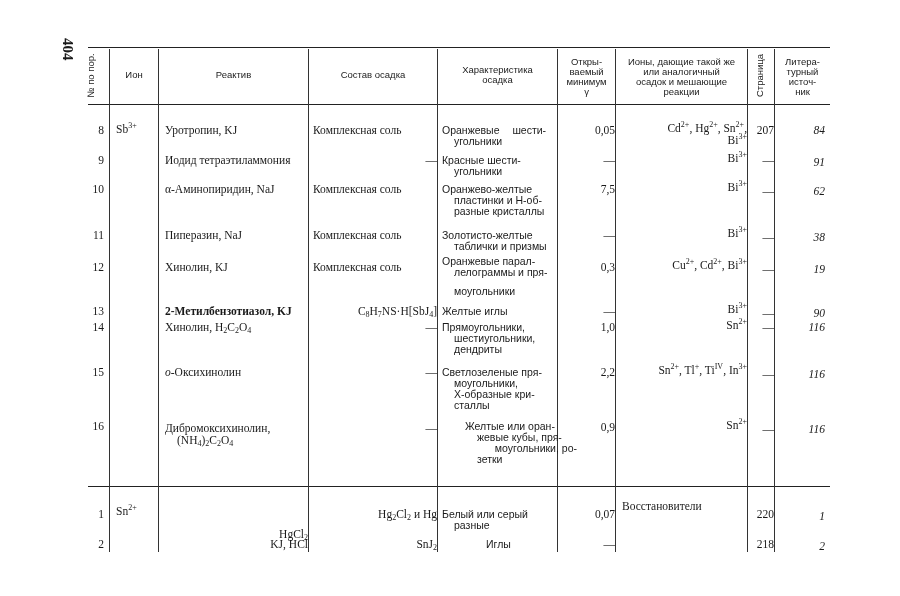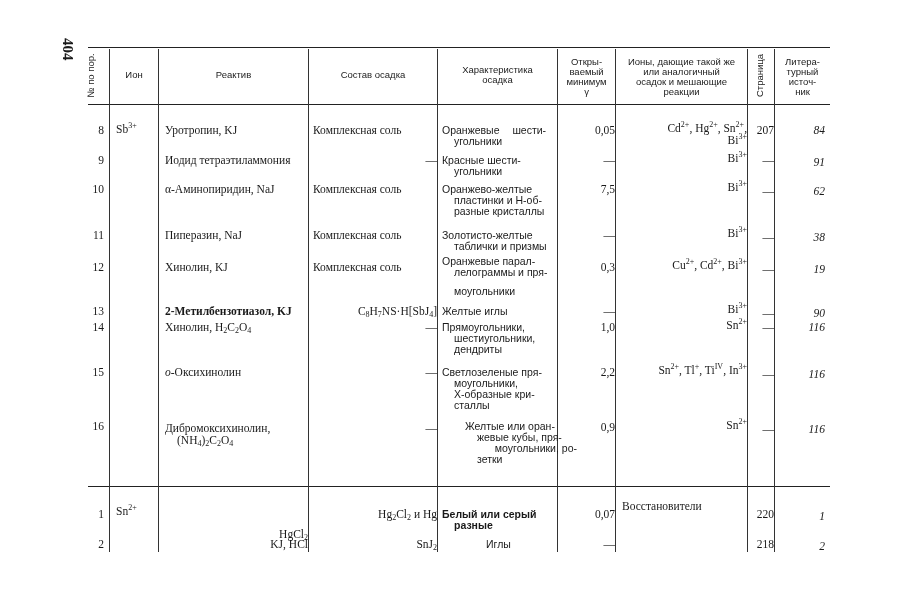--- a/index.html
+++ b/index.html
@@ -214,21 +214,21 @@
   </div>
 
   <div class="cell" style="left:116px; top:505px;">
     <span>Sn</span><sup>2+</sup>
   </div>
 
   <div>
     <div class="cell r" style="left:88px; top:508px; width:16px;">1</div>
     <div class="cell c" style="left:159px; top:528px; width:149px;">HgCl<sub>2</sub></div>
     <div class="cell c" style="left:309px; top:508px; width:128px;">Hg<sub>2</sub>Cl<sub>2</sub> и Hg</div>
-    <div class="cell char" style="left:442px; top:509px; width:112px;font-weight:bold;">
+    <div class="cell char" style="left:442px; top:509px; width:112px;">
       <div>Белый или серый</div>
       <div style="padding-left:12px;">разные</div>
     </div>
     <div class="cell c" style="left:558px; top:508px; width:57px;">0,07</div>
     <div class="cell" style="left:622px; top:500px; width:125px;">Восстановители</div>
     <div class="cell c" style="left:748px; top:508px; width:26px;">220</div>
     <div class="cell r i" style="left:775px; top:510px; width:50px;">1</div>
   </div>
 
   <div>

